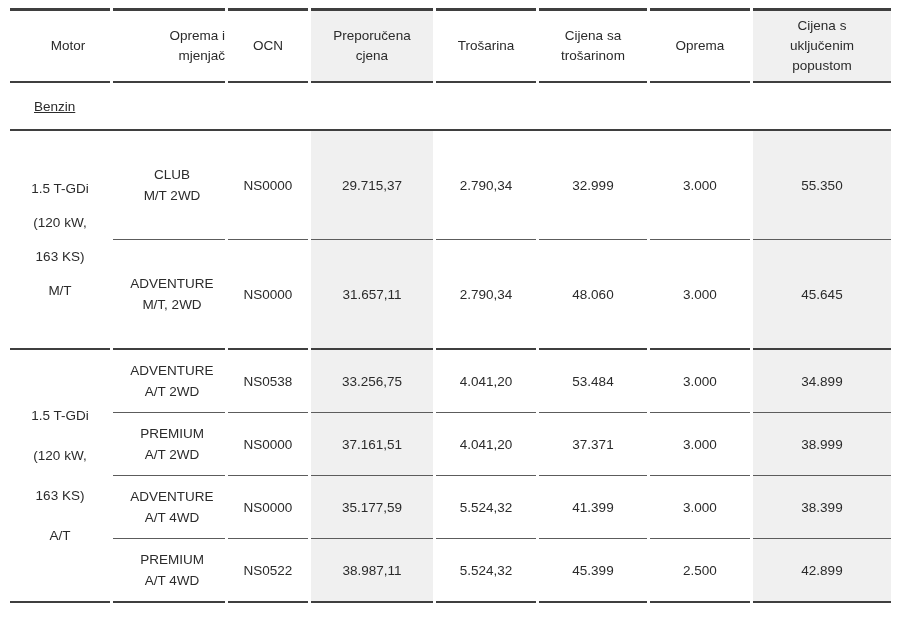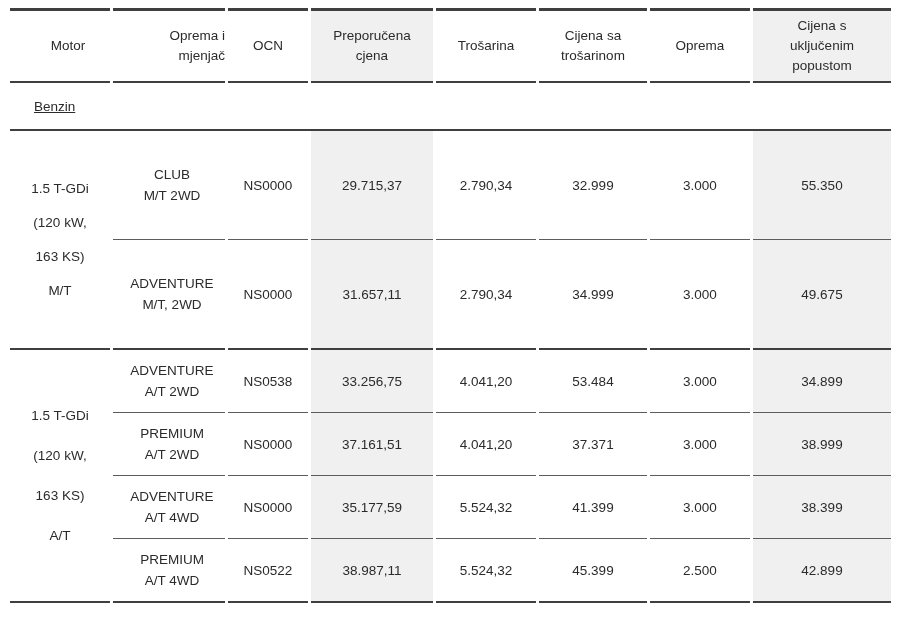--- a/index.html
+++ b/index.html
@@ -132,23 +132,23 @@
         <td>32.999</td>
         <td>3.000</td>
         <td class="shade">55.350</td>
       </tr>
       <tr class="r-tall section-end">
         <td class="trim">ADVENTURE
 M/T, 2WD</td>
         <td>NS0000</td>
         <td class="shade">31.657,11</td>
         <td>2.790,34</td>
-        <td>34.999</td>
+        <td>48.060</td>
         <td>3.000</td>
-        <td class="shade">49.675</td>
+        <td class="shade">45.645</td>
       </tr>
 
       <tr class="r-short inner-sep">
         <td class="motor g2" rowspan="4">1.5 T-GDi
 (120 kW,
 163 KS)
 A/T</td>
         <td class="trim">ADVENTURE
 A/T 2WD</td>
         <td>NS0538</td>

